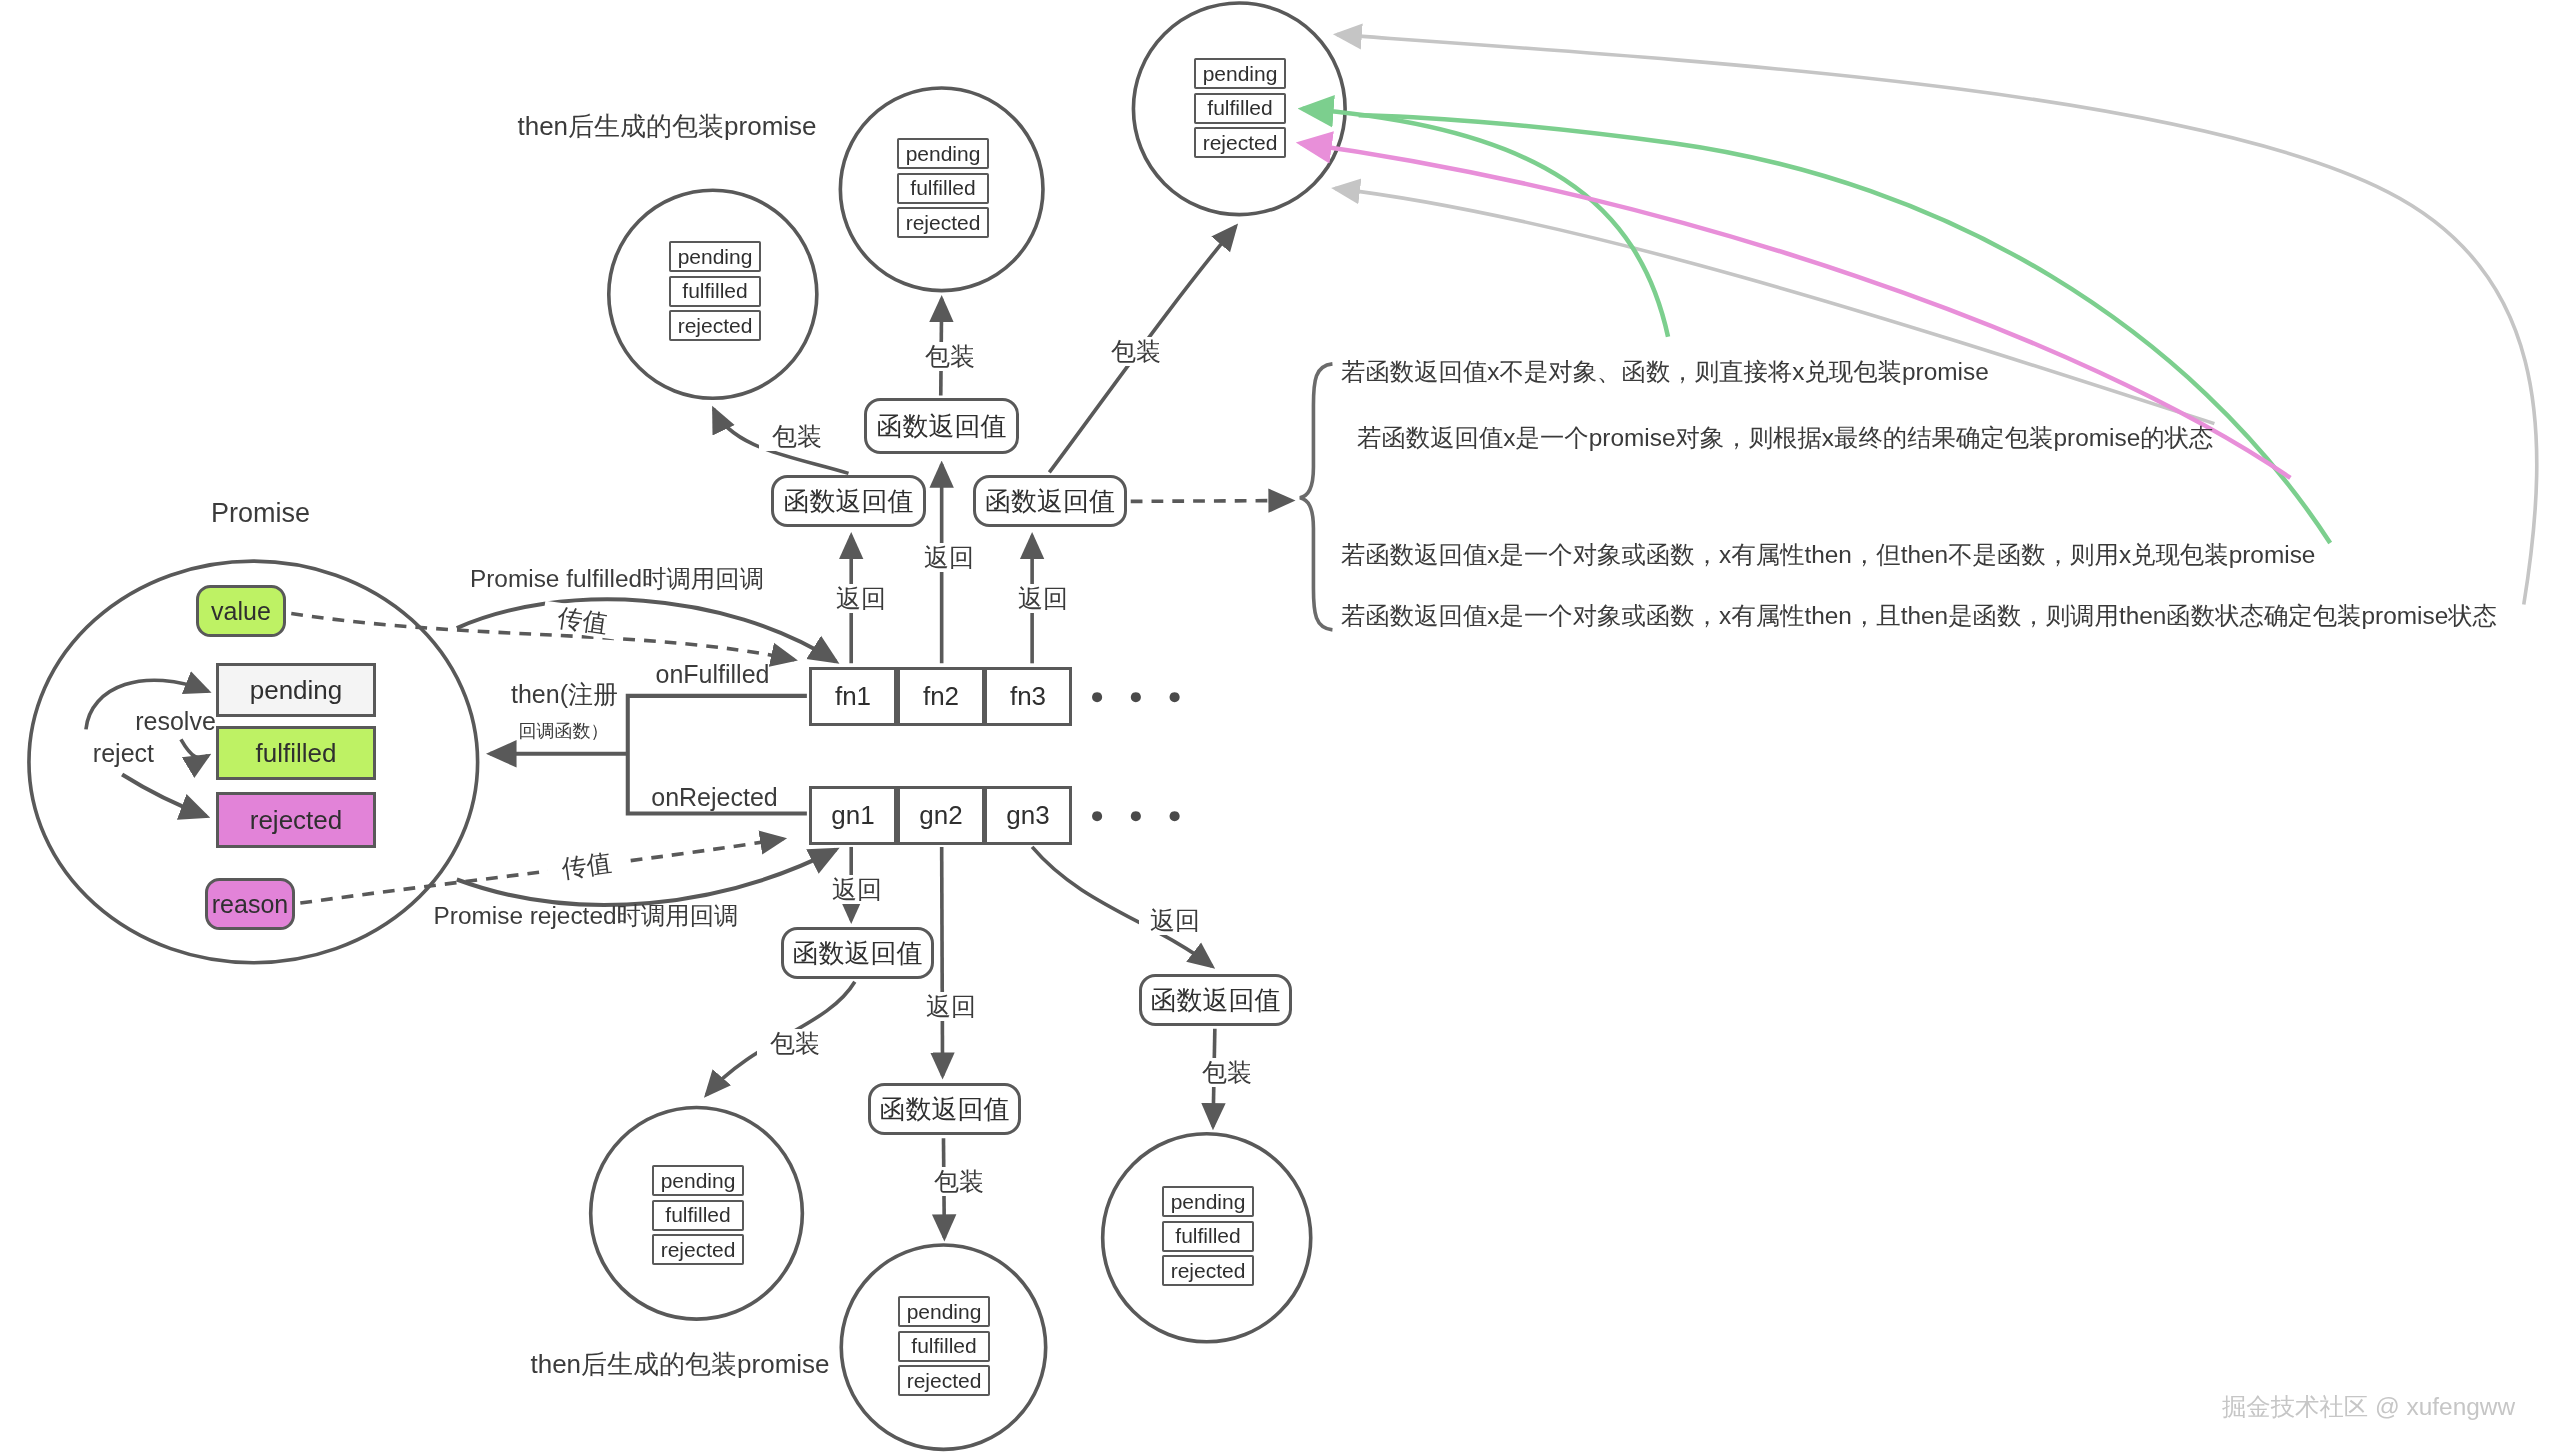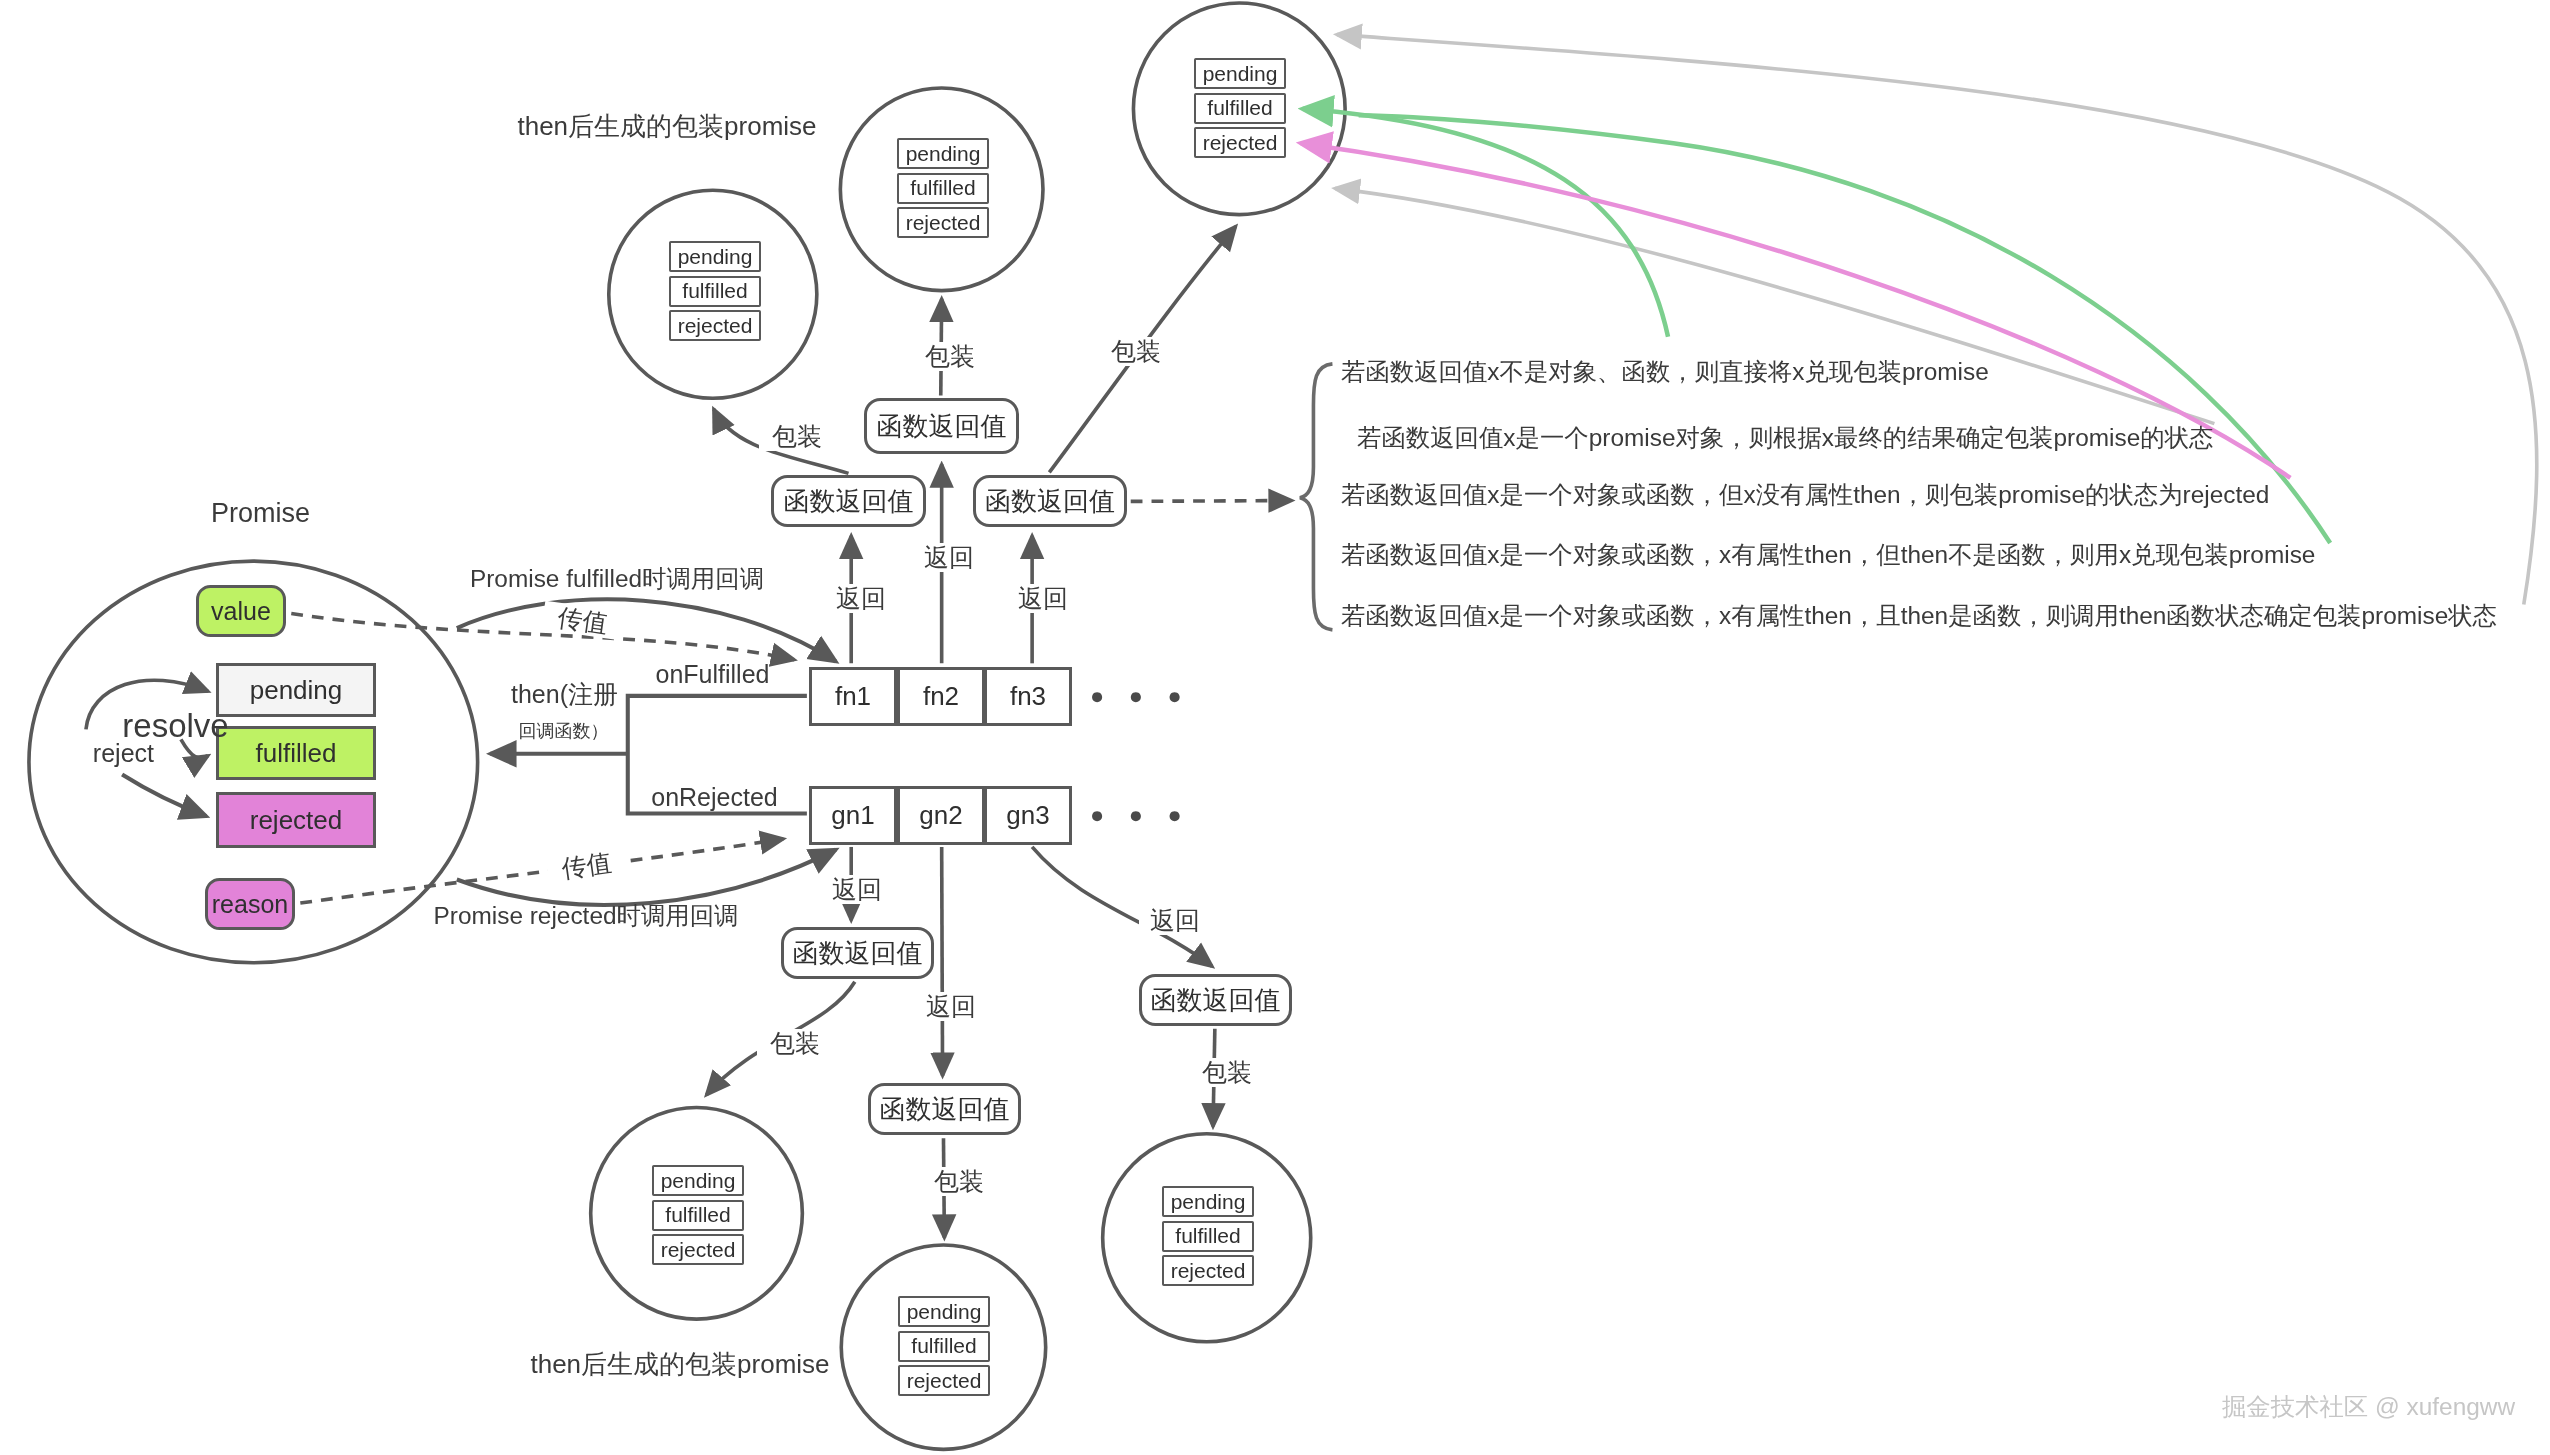--- a/index.html
+++ b/index.html
@@ -91,21 +91,21 @@
 
     <path d="M 1473,402 C 1454,404 1452,420 1452,448 L 1452,516 C 1452,540 1446,548 1437,550 C 1446,552 1452,560 1452,584 L 1452,650 C 1452,678 1454,694 1473,696" fill="none" stroke="#6b6b6b" stroke-width="4"></path>
   </svg>
 
   <div class="lbl" style="left:188px;top:498px;width:145px;font-size:27px;">Promise</div>
   <div class="box pill green" style="left:196px;top:585px;width:90px;height:52px;">value</div>
   <div class="box pend" style="left:216px;top:663px;width:160px;height:54px;">pending</div>
   <div class="box green" style="left:216px;top:726px;width:160px;height:54px;">fulfilled</div>
   <div class="box pink" style="left:216px;top:792px;width:160px;height:56px;">rejected</div>
   <div class="box pill pink" style="left:205px;top:878px;width:90px;height:52px;">reason</div>
-  <div class="lbl" style="left:121px;top:707px;width:109px;font-size:33px;text-align:center;">resolve</div>
+  <div class="lbl" style="left:121px;top:707px;width:109px;font-size:25px;text-align:center;">resolve</div>
   <div class="lbl" style="left:54px;top:739px;width:100px;font-size:25px;text-align:right;">reject</div>
 
   <div class="lbl" style="left:477px;top:112px;width:380px;font-size:26px;">then后生成的包装promise</div>
   <div class="lbl" style="left:490px;top:1350px;width:380px;font-size:26px;">then后生成的包装promise</div>
 
   <div class="lbl" style="left:409px;top:565px;width:416px;font-size:24.4px;">Promise fulfilled时调用回调</div>
   <div class="lbl" style="left:378px;top:902px;width:416px;font-size:24.4px;">Promise rejected时调用回调</div>
   <div class="lbl wbg" style="left:543px;top:606px;width:72px;font-size:25px;transform:rotate(8deg);">传值</div>
   <div class="lbl wbg" style="left:547px;top:851px;width:72px;font-size:25px;transform:rotate(-8deg);">传值</div>
   <div class="lbl" style="left:483px;top:680px;width:163px;font-size:25px;">then(注册</div>
@@ -169,20 +169,19 @@
     <div class="sb pink">rejected</div>
   </div>
   <div class="stack" style="left:1162px;top:1186px;">
     <div class="sb pend">pending</div>
     <div class="sb green">fulfilled</div>
     <div class="sb pink">rejected</div>
   </div>
 
   <div class="rule" style="top:356px;">若函数返回值x不是对象、函数，则直接将x兑现包装promise</div>
   <div class="rule" style="top:422px;left:1357px;">若函数返回值x是一个promise对象，则根据x最终的结果确定包装promise的状态</div>
-  <div class="rule" style="top:479px;">若函数返回值x是一个对象或函数，但x没有属性then，则包装promise的状态为rejected</div>
   <div class="rule" style="top:539px;">若函数返回值x是一个对象或函数，x有属性then，但then不是函数，则用x兑现包装promise</div>
   <div class="rule" style="top:600px;">若函数返回值x是一个对象或函数，x有属性then，且then是函数，则调用then函数状态确定包装promise状态</div>
 
   <div id="watermark">掘金技术社区 @ xufengww</div>
 
 </div>
 
 
 </body></html>

